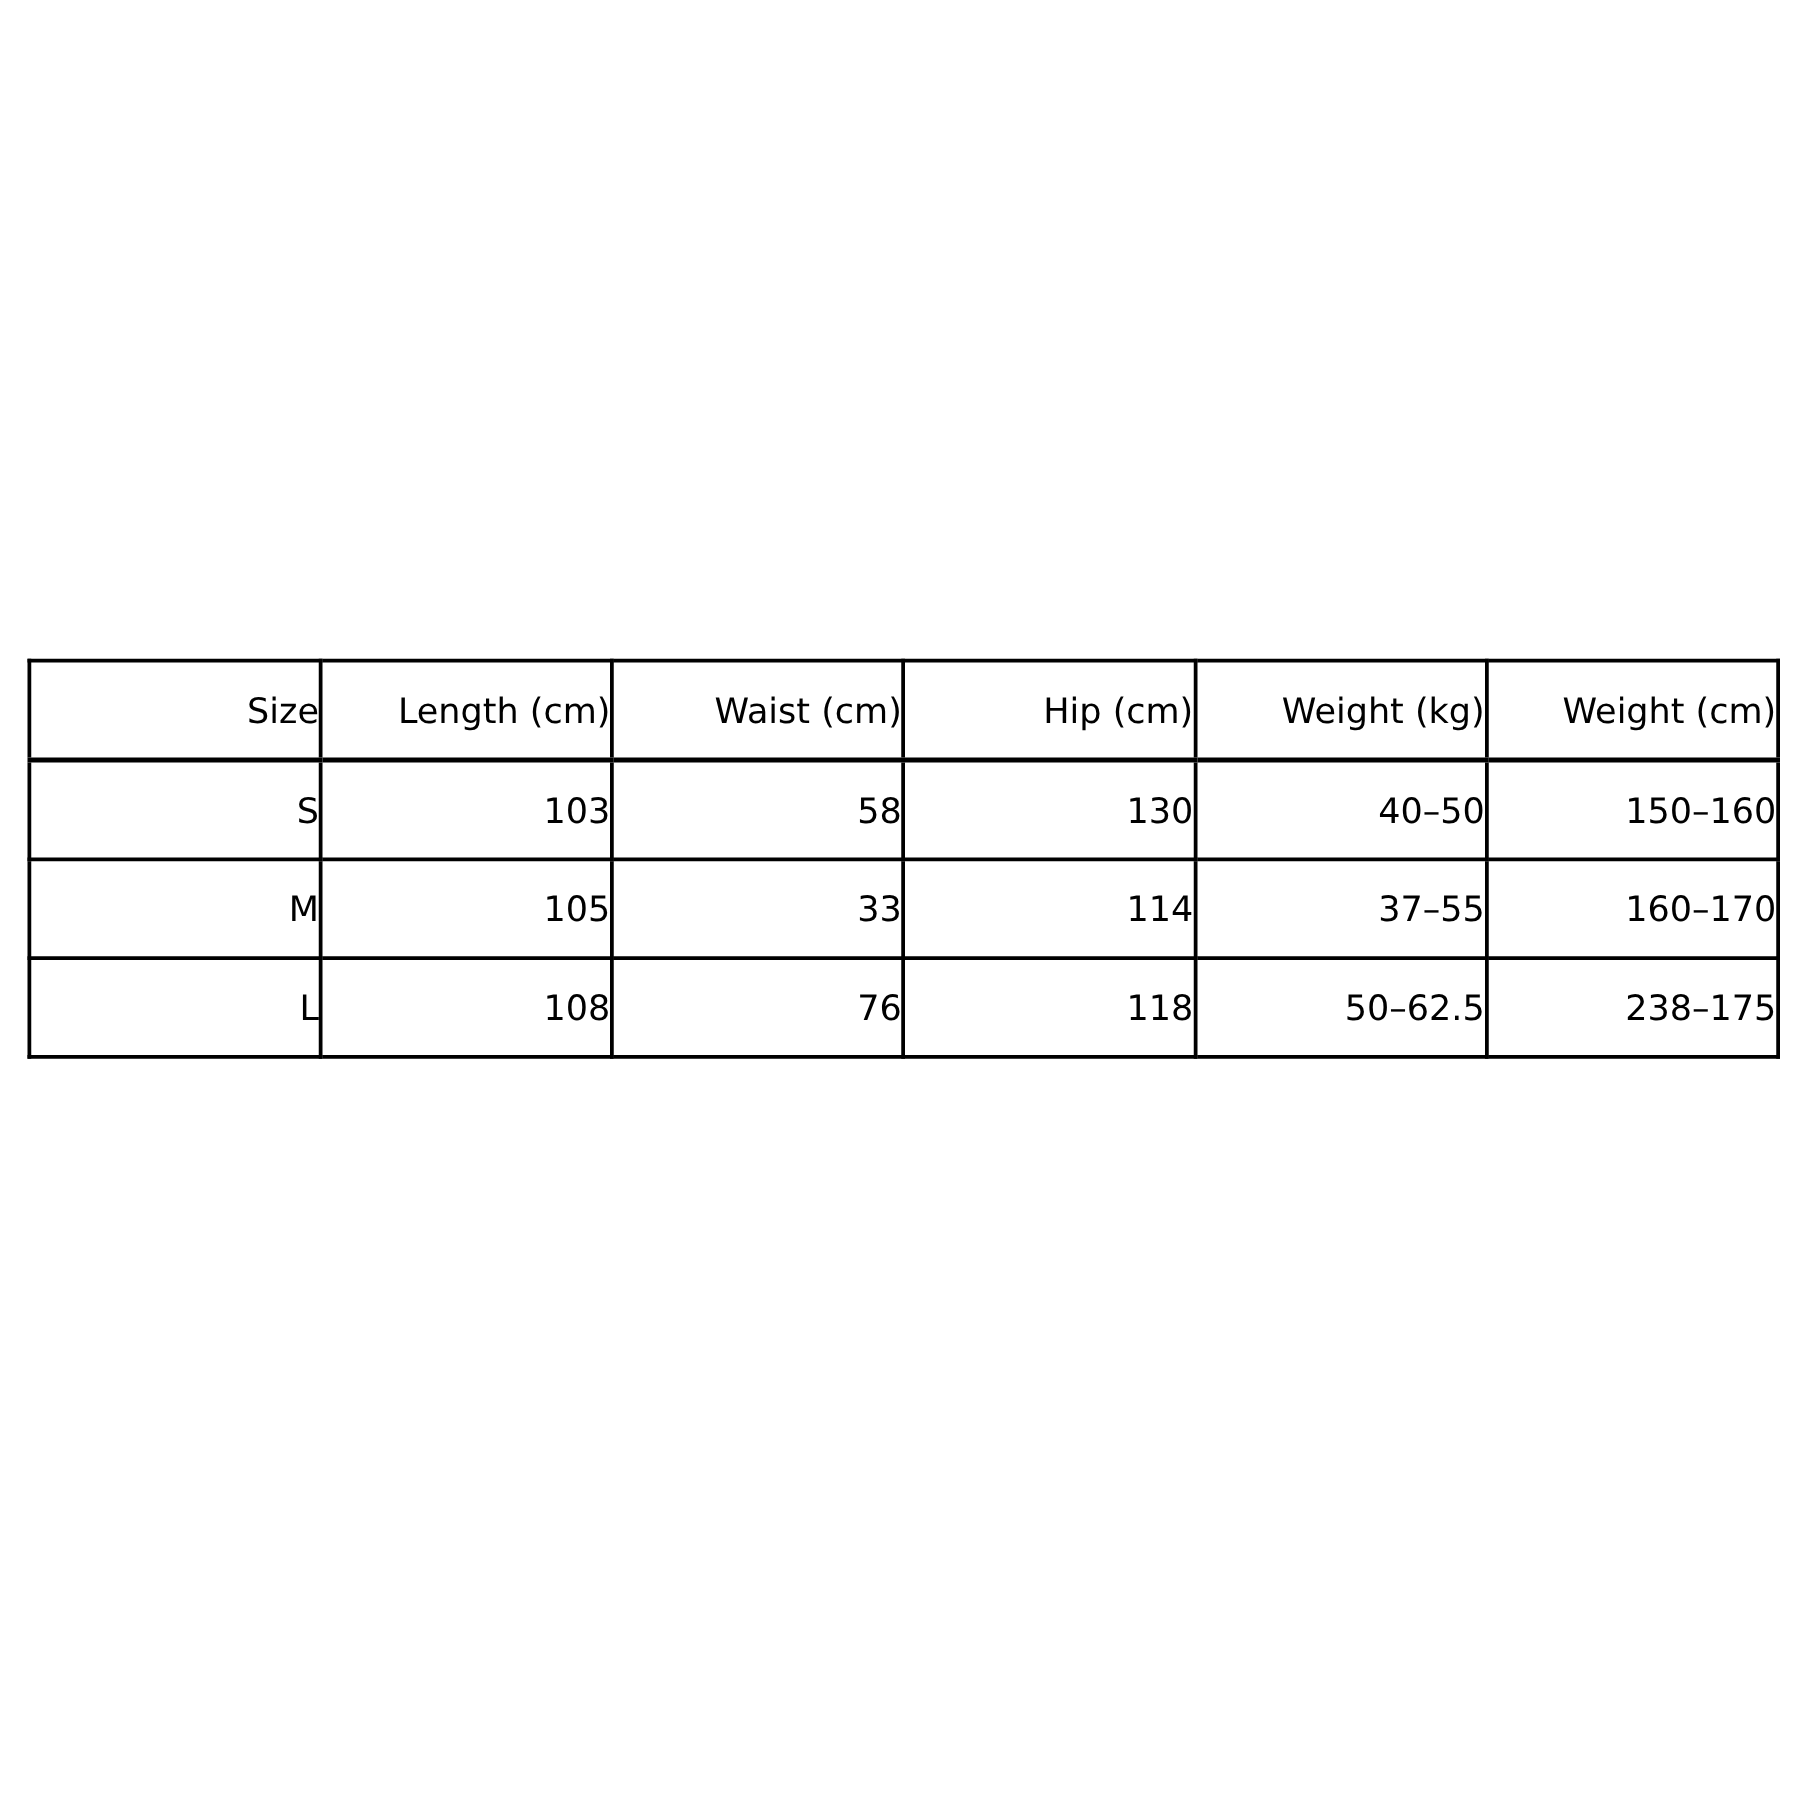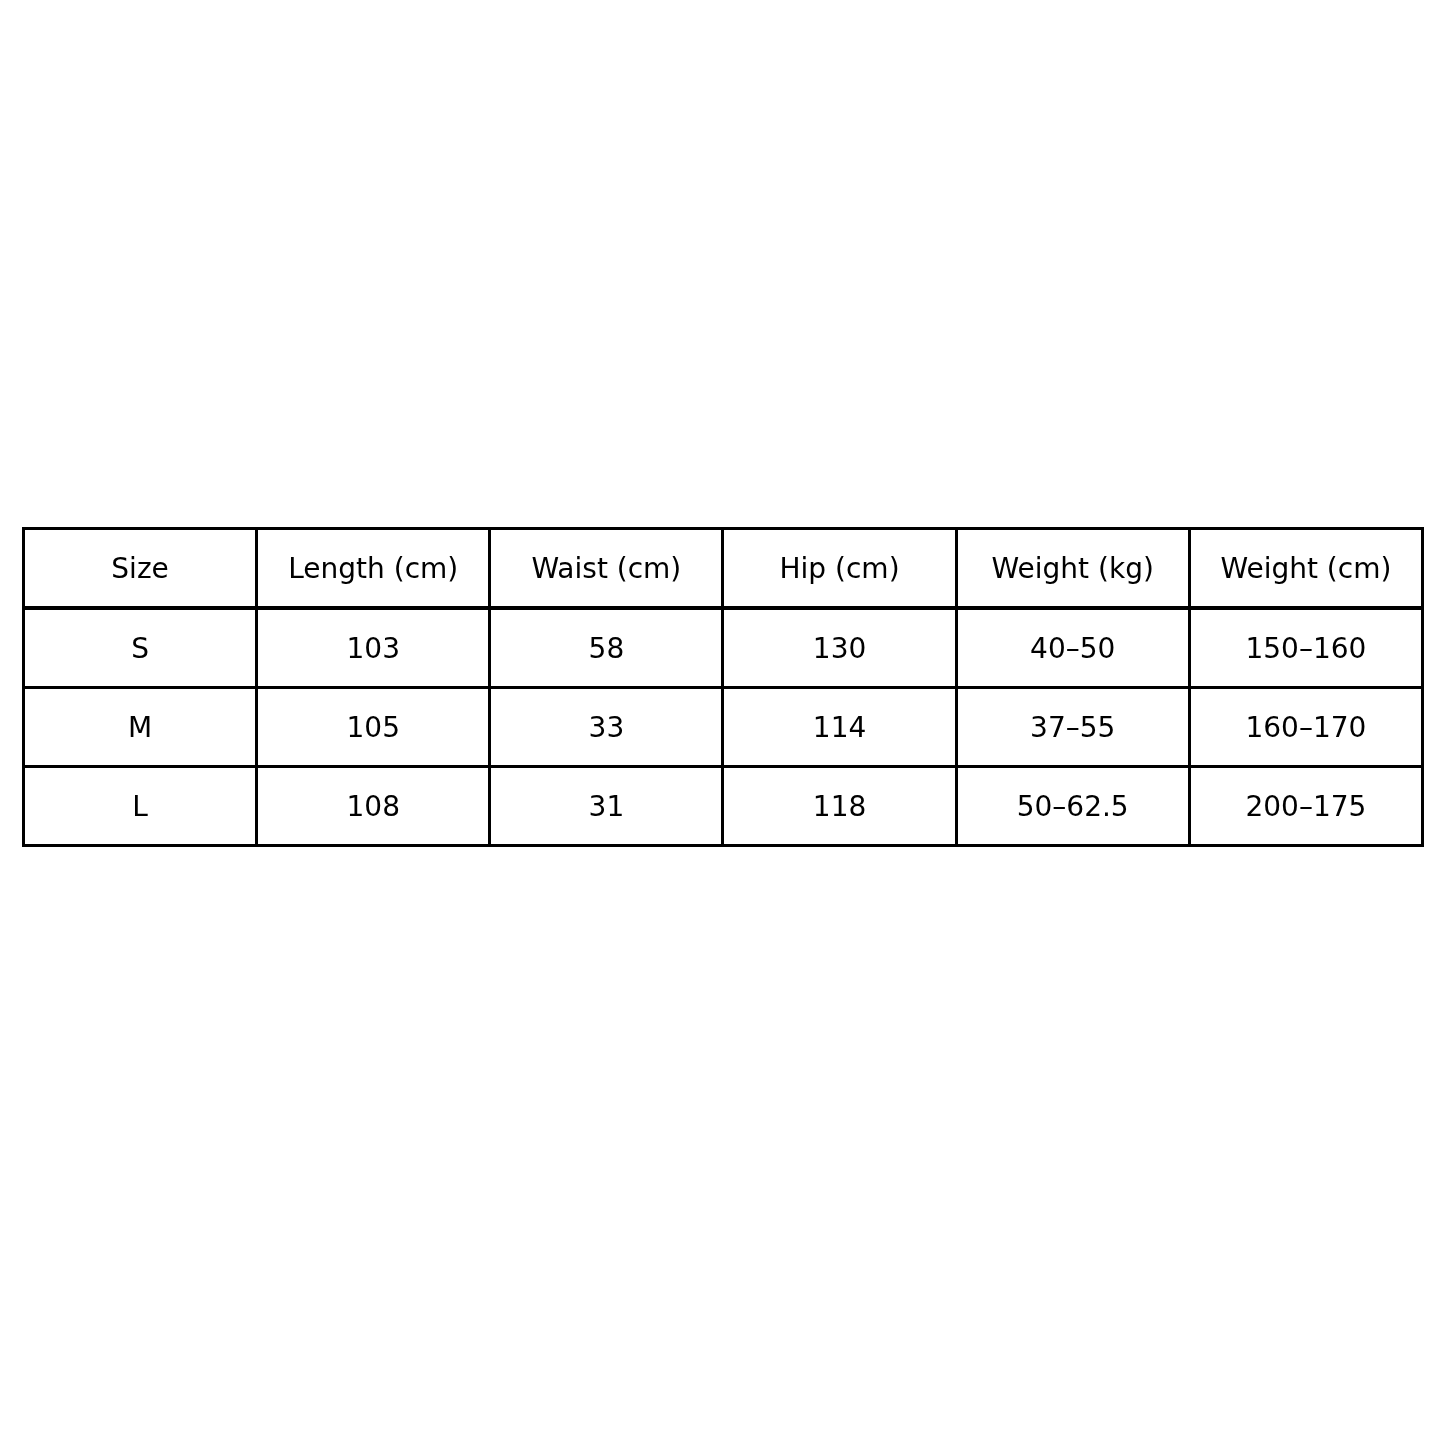--- a/index.html
+++ b/index.html
@@ -23,21 +23,21 @@
   table.size-chart {
     width: 100%;
     border-collapse: collapse;
     table-layout: fixed;
     border: 3px solid #000000;
   }
   table.size-chart th,
   table.size-chart td {
     border: 3px solid #000000;
     height: 76px;
-    text-align: center;
+    text-align: right;
     vertical-align: middle;
     font-size: 28px;
     font-weight: 400;
     color: #000000;
     padding: 0;
     background: #ffffff;
   }
   table.size-chart thead th {
     border-bottom: 4px solid #000000;
   }
@@ -70,20 +70,20 @@
         <td>M</td>
         <td>105</td>
         <td>33</td>
         <td>114</td>
         <td>37–55</td>
         <td>160–170</td>
       </tr>
       <tr>
         <td>L</td>
         <td>108</td>
-        <td>31</td>
+        <td>76</td>
         <td>118</td>
         <td>50–62.5</td>
-        <td>200–175</td>
+        <td>238–175</td>
       </tr>
     </tbody>
   </table>
 </div>
 
 </body></html>

